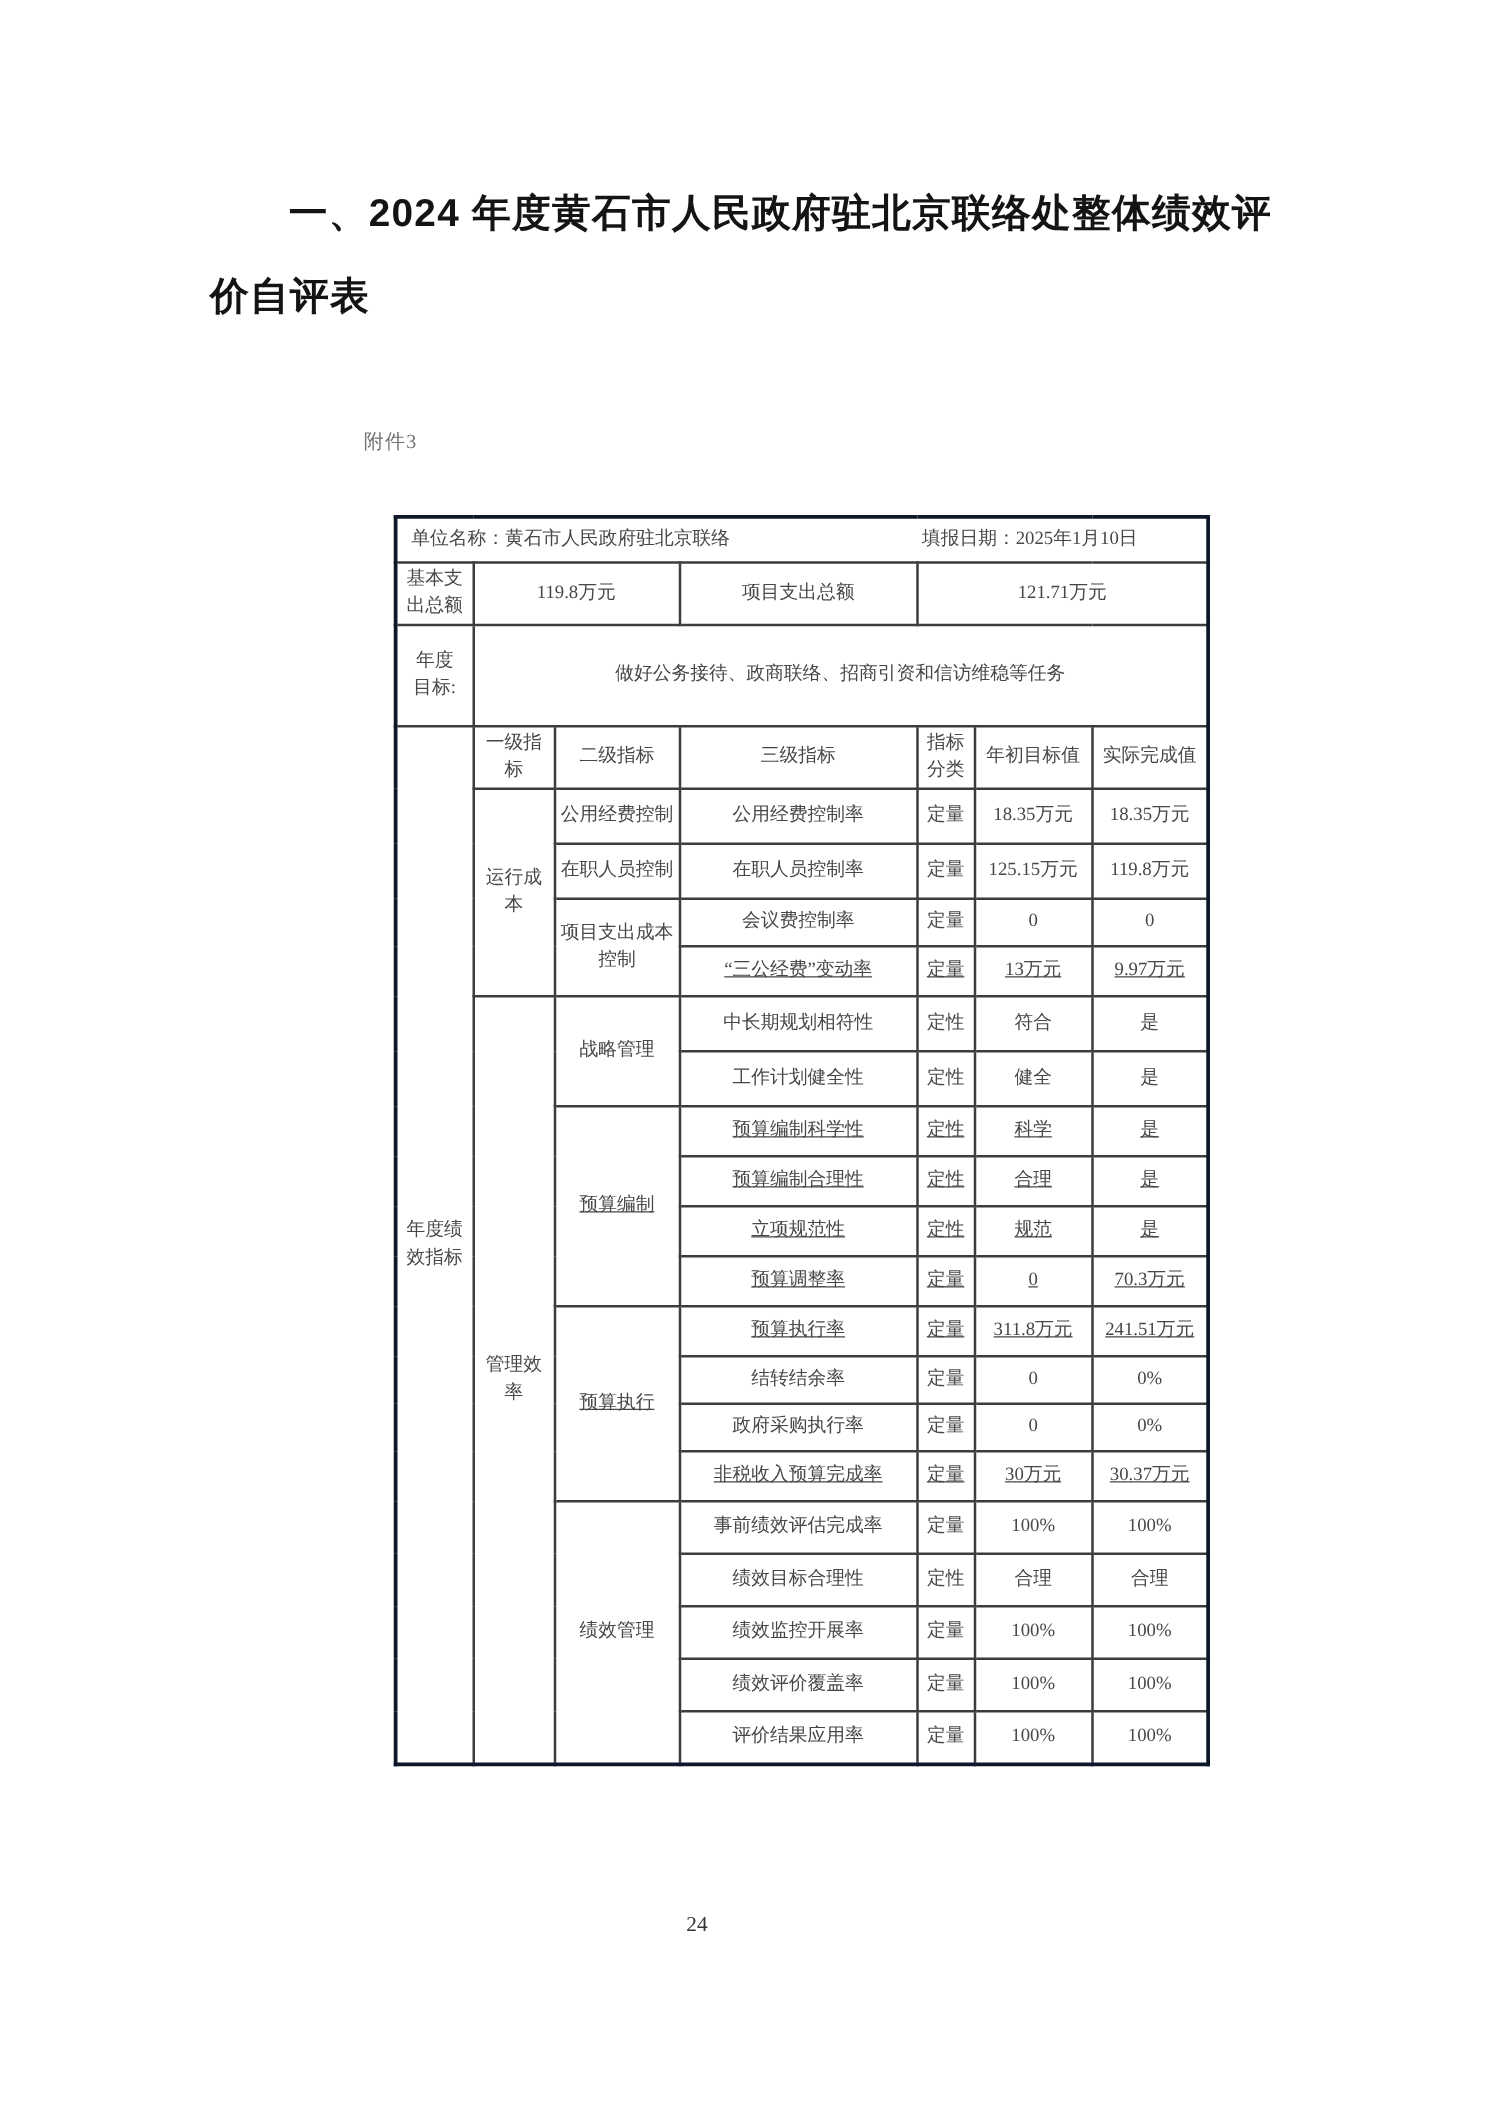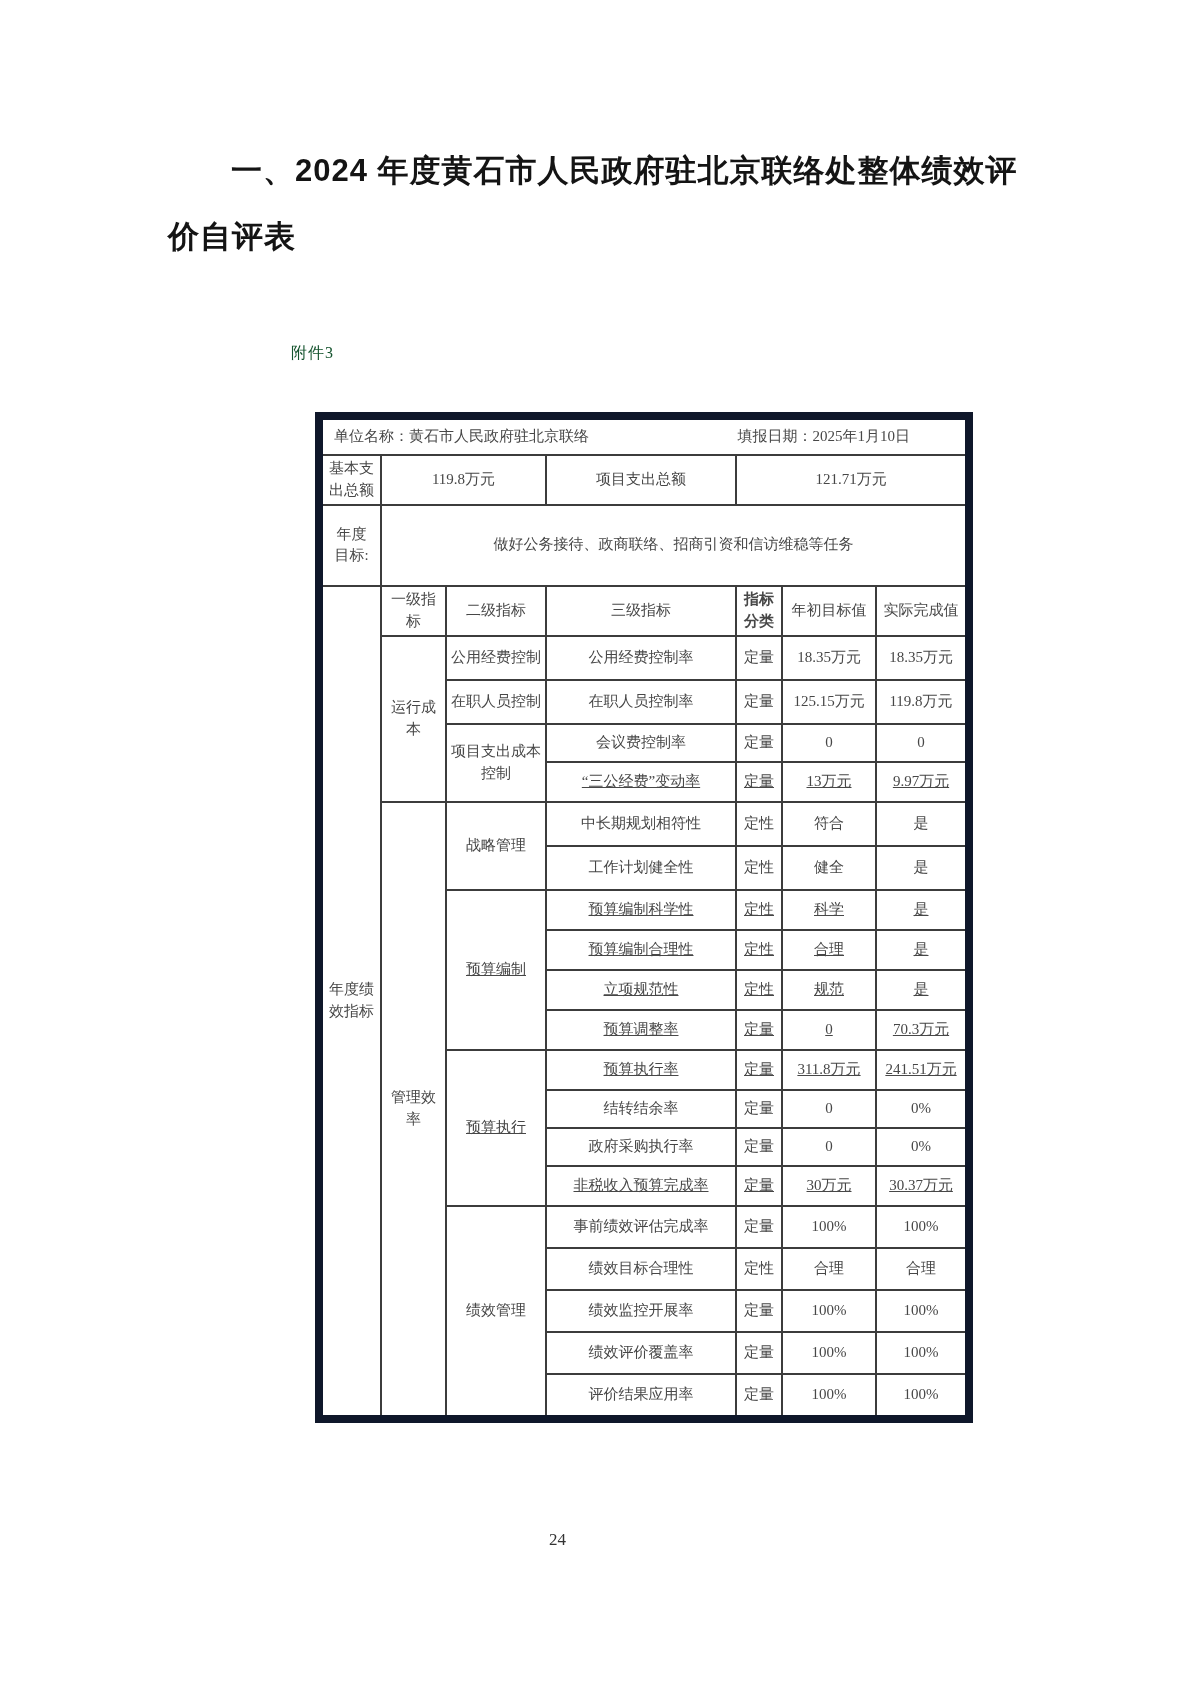--- a/index.html
+++ b/index.html
@@ -18,34 +18,34 @@
     font-weight:700;
     font-size:31px;
     color:#141414;
     letter-spacing:1px;
     white-space:nowrap;
   }
   .heading-l1{left:231px;top:150px;}
   .heading-l2{left:168px;top:216px;}
   .attachment{
     position:absolute;left:291px;top:343px;
-    font-size:16px;color:#14532d;letter-spacing:1px;
+    font-size:16px;color:#737373;letter-spacing:1px;
   }
   .table-title{
     position:absolute;left:315px;top:376px;width:650px;
     text-align:center;
     font-family:"Liberation Sans","DejaVu Sans",sans-serif;
     font-weight:700;font-size:22px;color:#262626;letter-spacing:2px;
   }
   .perf-table-wrap{position:absolute;left:315px;top:412px;width:650px;}
   table.perf{
     border-collapse:collapse;
     table-layout:fixed;
     width:650px;
-    border:8px solid #0f172a;
+    border:3px solid #0f172a;
     font-size:15px;
     color:#474747;
   }
   table.perf td{
     border:2px solid #3c3c3c;
     text-align:center;
     vertical-align:middle;
     padding:2px 3px;
     line-height:1.45;
     word-break:break-all;
@@ -115,21 +115,21 @@
         <tr class="h42">
           <td style="padding:18px 8px;">年度目标:</td>
           <td colspan="6">做好公务接待、政商联络、招商引资和信访维稳等任务</td>
         </tr>
 
         <tr class="h48">
           <td rowspan="20" class="vlabel">年度绩效指标</td>
           <td>一级指标</td>
           <td>二级指标</td>
           <td>三级指标</td>
-          <td style="padding:2px 1px;font-weight:bold;">指标分类</td>
+          <td style="padding:2px 1px;">指标分类</td>
           <td>年初目标值</td>
           <td>实际完成值</td>
         </tr>
 
         <tr class="h42">
           <td rowspan="4">运行成本</td>
           <td>公用经费控制</td>
           <td class="ta-left">公用经费控制率</td>
           <td>定量</td>
           <td>18.35万元</td>

